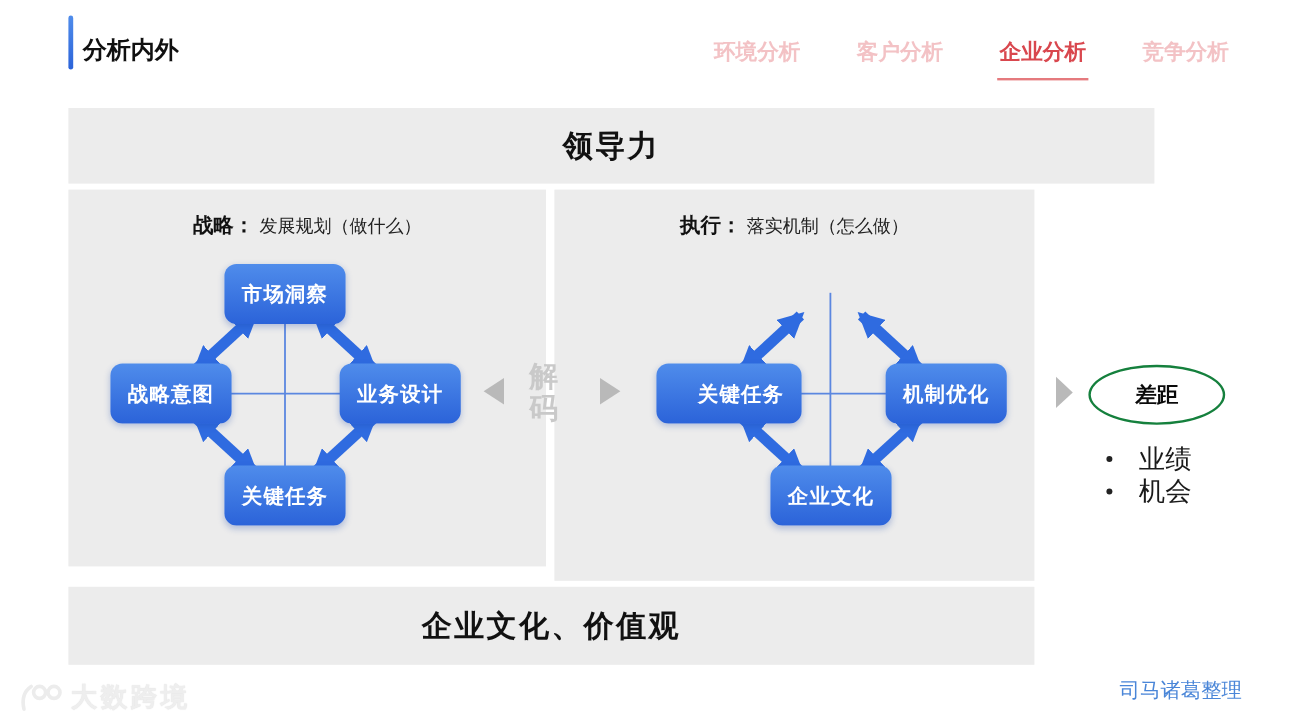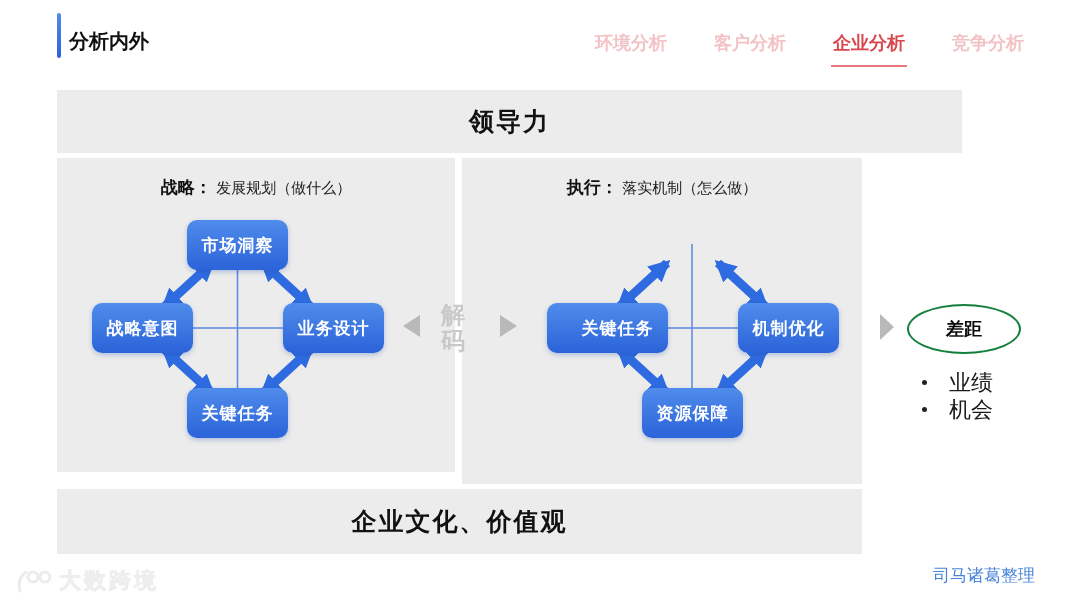--- a/index.html
+++ b/index.html
@@ -118,21 +118,21 @@
     </g>
   </svg>
 
   <div class="node" style="left:187px;top:220px;">市场洞察</div>
   <div class="node" style="left:92px;top:303px;">战略意图</div>
   <div class="node" style="left:283px;top:303px;">业务设计</div>
   <div class="node" style="left:187px;top:388px;">关键任务</div>
 
   <div class="node" style="left:547px;top:303px;padding-left:20px;">关键任务</div>
   <div class="node" style="left:738px;top:303px;">机制优化</div>
-  <div class="node" style="left:642px;top:388px;">资源保障</div>
+  <div class="node" style="left:642px;top:388px;">企业文化</div>
 
   <div class="tri tri-left"></div>
   <div class="decode-text">
     <div>解</div>
     <div>码</div>
   </div>
   <div class="tri tri-right"></div>
 
   <div class="tri tri-results"></div>
   <div class="gap-ellipse">

